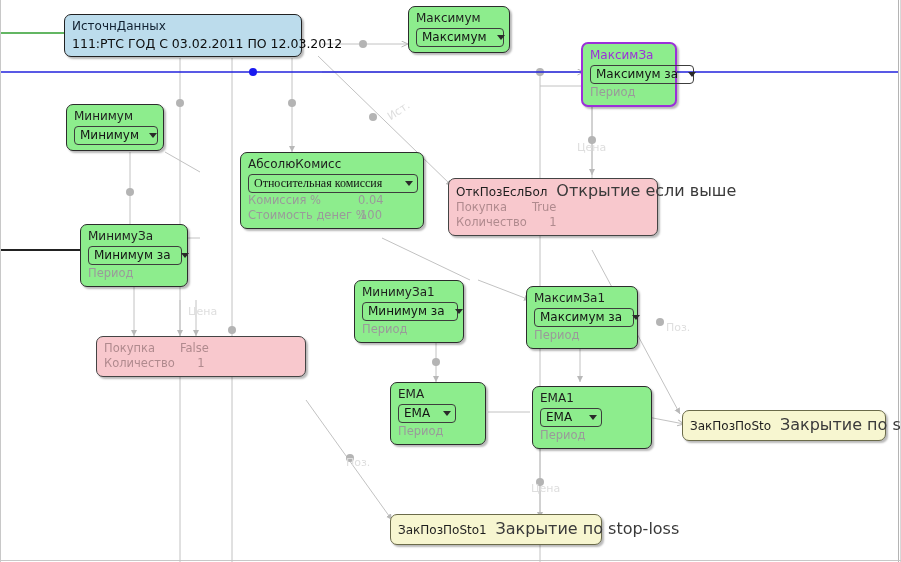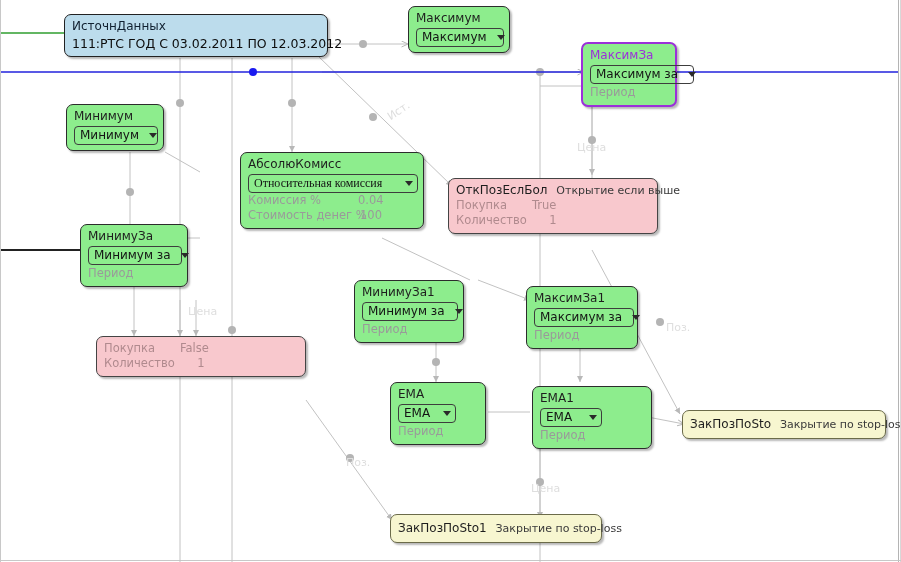--- a/index.html
+++ b/index.html
@@ -48,21 +48,21 @@
     white-space: nowrap;
     display: block;
     padding-bottom: 1px;
   }
   .node.selected .node-title { color:#9b30d9; }
   .node.blue .node-title { color:#102030; }
 
   .node-header-row { white-space: nowrap; }
   .node-header-row .node-title { display:inline; }
   .node-desc {
-    font-size: 11px;
+    font-size: 16px;
     color: #3a3a3a;
     margin-left: 5px;
     white-space: nowrap;
   }
 
   
   .combo {
     display: inline-flex;
     align-items: center;
     justify-content: space-between;
@@ -211,21 +211,21 @@
     </g>
   </svg>
 
   <div class="edge-label rot" style="left:385px; top:112px;">Ист.</div>
   <div class="edge-label" style="left:577px; top:141px;">Цена</div>
   <div class="edge-label" style="left:188px; top:305px;">Цена</div>
   <div class="edge-label" style="left:531px; top:482px;">Цена</div>
   <div class="edge-label" style="left:346px; top:456px;">Поз.</div>
   <div class="edge-label" style="left:666px; top:321px;">Поз.</div>
 
-  <div class="node blue" style="left:64px; top:14px; width:264px;">
+  <div class="node blue" style="left:64px; top:14px; width:238px;">
     <span class="node-title">ИсточнДанных</span>
     <span class="plainvalue">111:РТС ГОД С 03.02.2011 ПО 12.03.2012</span>
   </div>
 
   <div class="node green" style="left:408px; top:6px; width:102px;">
     <span class="node-title">Максимум</span>
     <span class="combo" style="width:88px;">
       <span>Максимум</span>
       <span class="caret"></span>
     </span>

